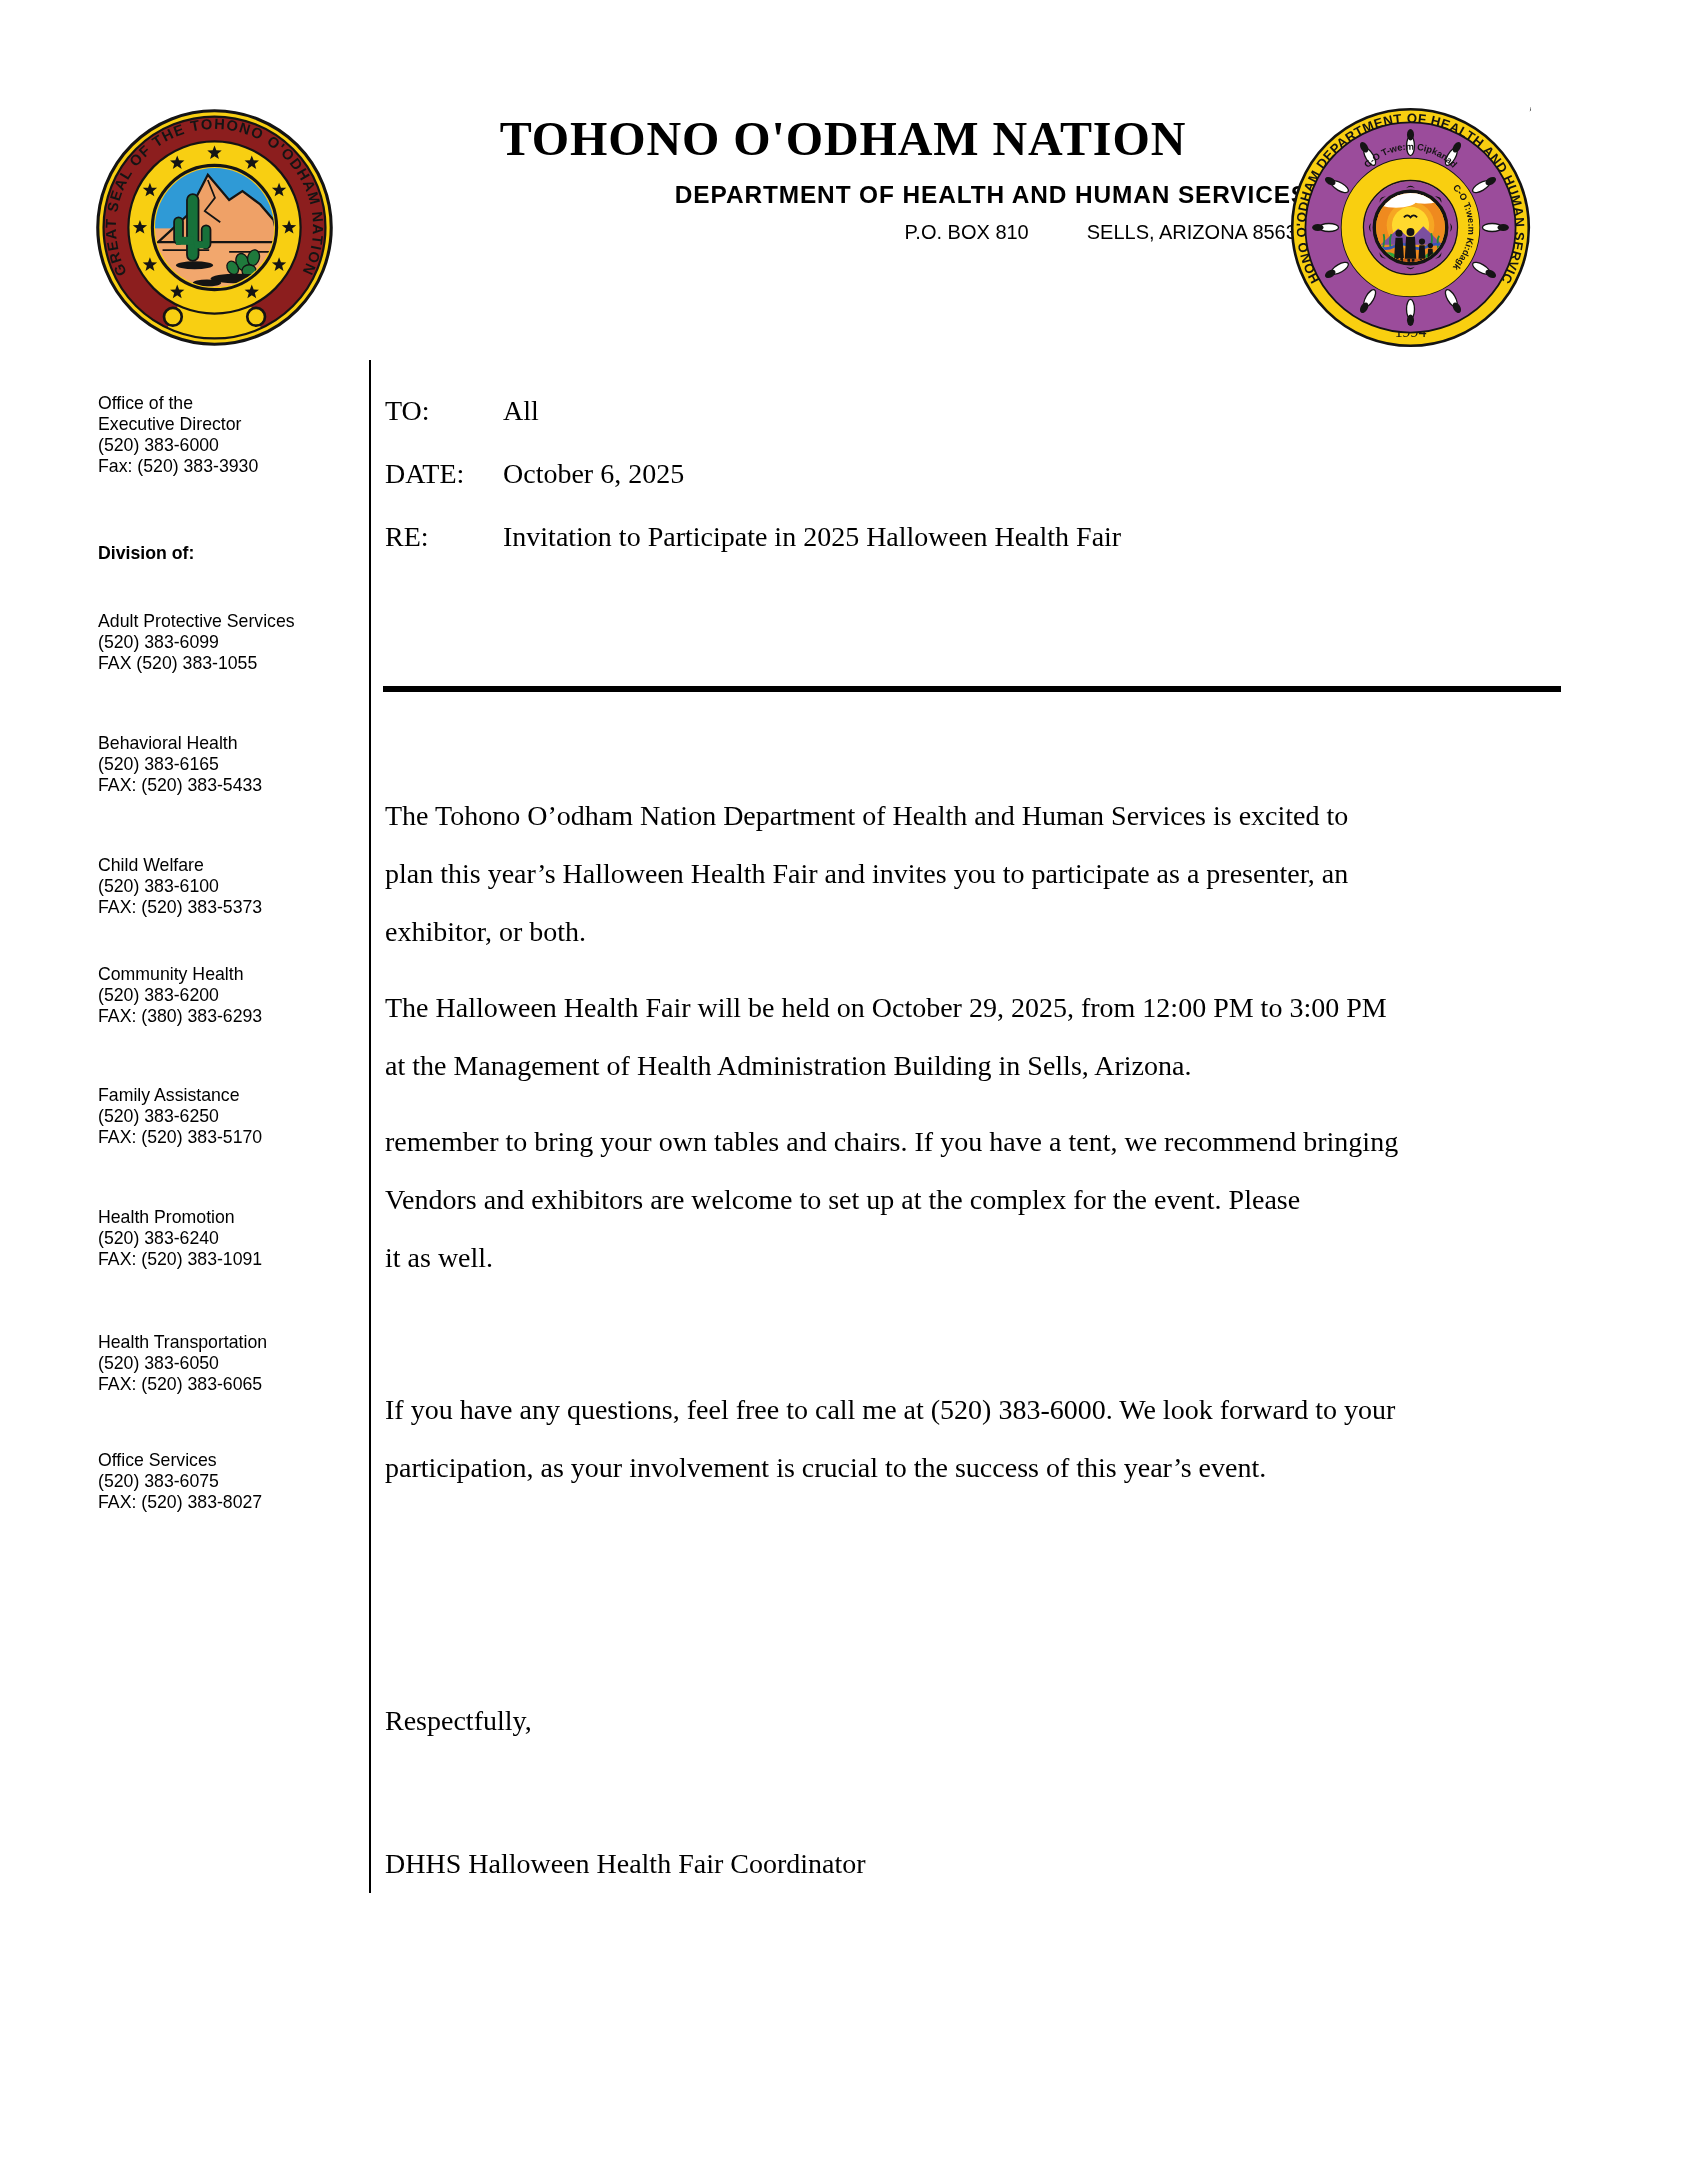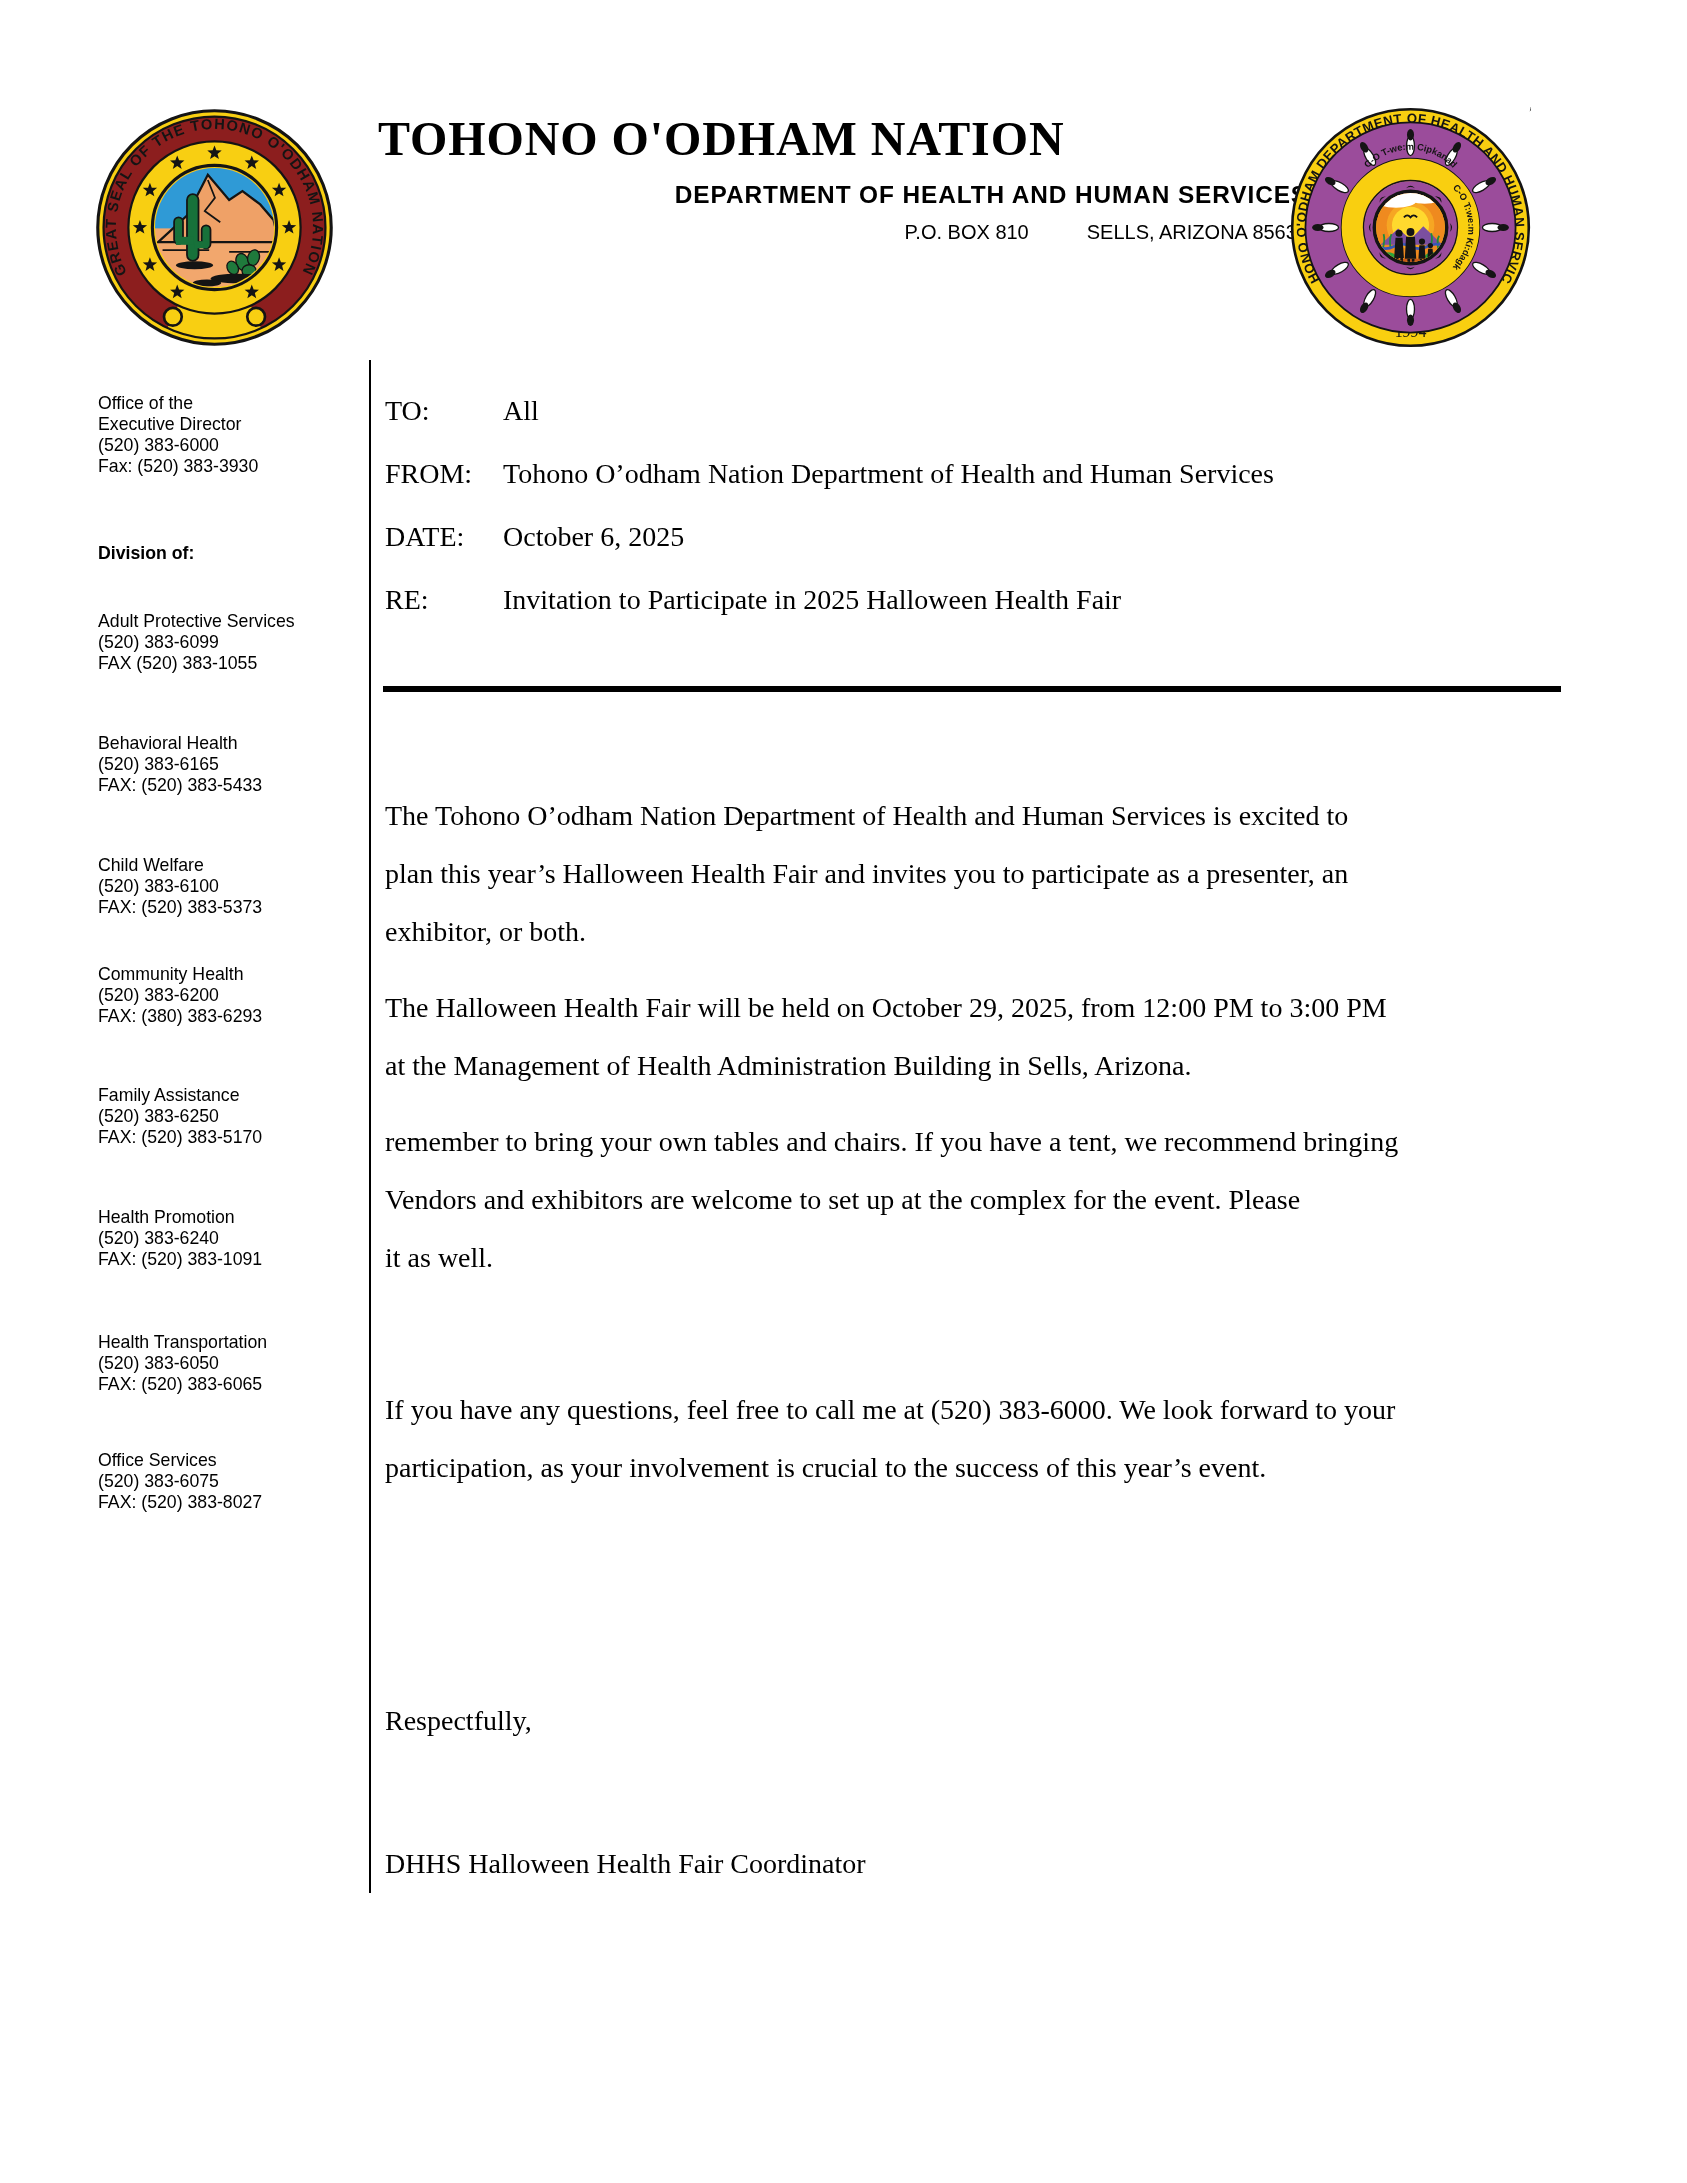--- a/index.html
+++ b/index.html
@@ -1,18 +1,18 @@
 <!DOCTYPE html>
 <html style="font-size:7px"><head>
 <meta charset="utf-8">
 <style>
   html,body{margin:0;padding:0;background:#fff}
   .page{position:relative;width:1687px;height:2183px;background:#ffffff;color:#000;overflow:hidden}
 
-  .org-title{position:absolute;left:378px;top:113px;width:930px;
+  .org-title{position:absolute;left:378px;top:113px;width:930px;text-align:center;
     font:bold 48px/1.1 "Liberation Serif",serif;letter-spacing:0.9px}
   .org-dept{position:absolute;left:378px;top:183px;width:930px;text-align:right;
     font:bold 24.4px/1 "Liberation Sans",sans-serif;letter-spacing:0.9px}
   .org-addr{position:absolute;left:378px;top:222px;width:930px;text-align:right;
     font:20px/1 "Liberation Sans",sans-serif}
   .org-addr .gap{display:inline-block;width:58px}
 
   .seal{position:absolute}
 
   .sb{position:absolute;left:98px;font:17.7px/21px "Liberation Sans",sans-serif}
@@ -239,24 +239,20 @@
   </div>
 
   <div class="divider"></div>
 
   <div class="memo">
     <div class="memo-row">
       <span class="memo-label">TO:</span>
       <span>All</span>
     </div>
     <div class="memo-row">
-      <span class="memo-label">FROM:</span>
-      <span>Tohono O’odham Nation Department of Health and Human Services</span>
-    </div>
-    <div class="memo-row">
       <span class="memo-label">DATE:</span>
       <span>October 6, 2025</span>
     </div>
     <div class="memo-row">
       <span class="memo-label">RE:</span>
       <span>Invitation to Participate in 2025 Halloween Health Fair</span>
     </div>
   </div>
 
   <div class="rule"></div>

